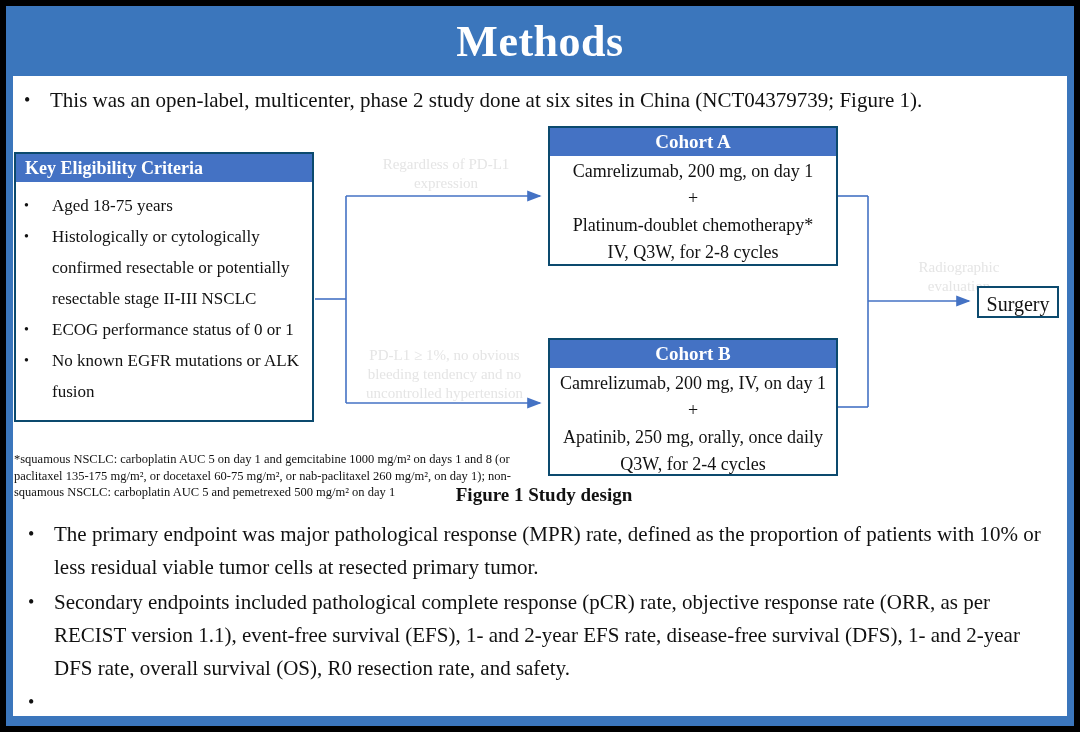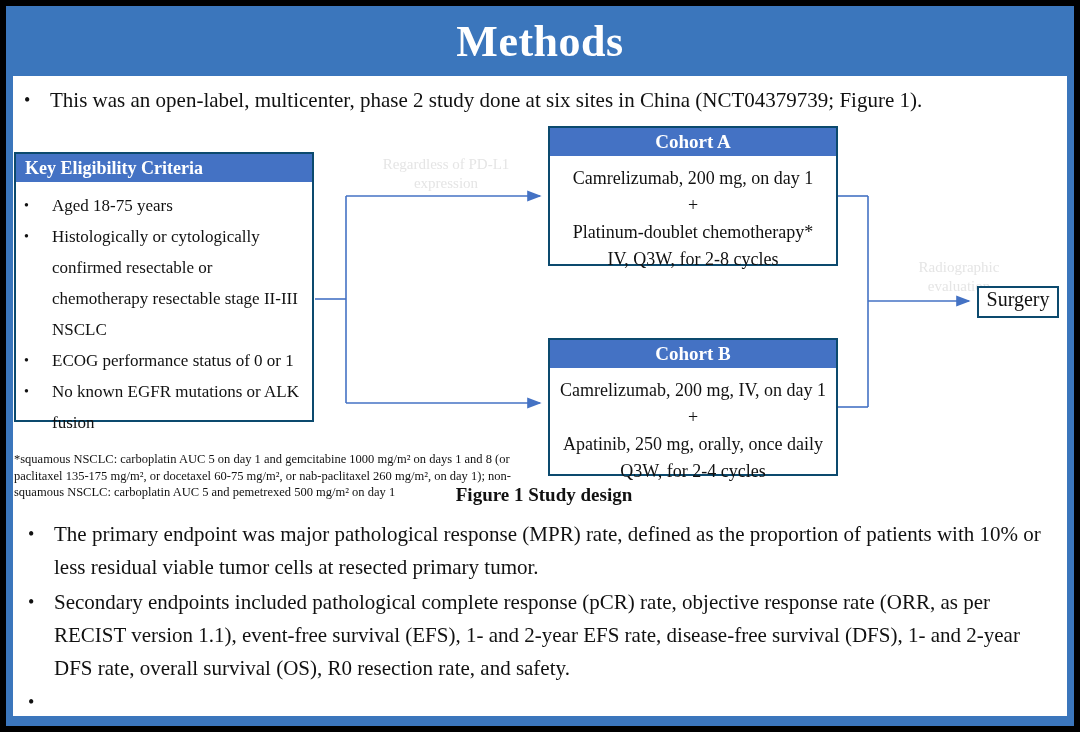--- a/index.html
+++ b/index.html
@@ -34,23 +34,23 @@
   }
   .elig-box{left:8px;top:146px;width:300px;height:270px;}
   .elig-header{height:28px;font-size:18px;line-height:28px;padding-left:9px;}
   .elig-body{padding:8px 4px 0 6px;}
   .elig-item{display:flex;align-items:flex-start;font-size:17px;line-height:31px;}
   .elig-item .marker{width:28px;flex:0 0 28px;font-size:14px;line-height:31px;padding-left:2px;}
   .cohort-box{left:542px;width:290px;text-align:center;}
   .cohort-a{top:120px;height:140px;}
   .cohort-b{top:332px;height:138px;}
   .cohort-header{height:28px;font-size:19px;line-height:28px;text-align:center;}
-  .cohort-body{font-size:18px;line-height:27px;padding-top:9px;}
+  .cohort-body{font-size:18px;line-height:27px;padding-top:2px;}
   .surgery-box{left:971px;top:280px;width:82px;height:32px;
-    display:flex;align-items:flex-start;justify-content:center;font-size:20px;}
+    display:flex;align-items:flex-end;justify-content:center;font-size:20px;}
   .flow-label{font-size:15px;line-height:19px;text-align:center;color:#e5e5e5;}
   .label-top{left:350px;top:149px;width:180px;}
   .label-bottom{left:336px;top:340px;width:205px;}
   .label-radio{left:862px;top:252px;width:110px;margin-left:36px;}
   .footnote{left:8px;top:422px;width:528px;font-size:12.5px;line-height:16.5px;text-align:left;margin-top:23px;}
   .caption{left:4px;top:478px;width:100%;text-align:center;font-size:19px;font-weight:bold;}
   .intro{left:18px;top:78px;width:1030px;}
   .b2{left:22px;top:512px;width:1024px;}
   .b3{left:22px;top:580px;width:1024px;}
   .b4{left:22px;top:680px;width:1024px;}
@@ -92,34 +92,35 @@
 
   <div class="abs flow-box elig-box">
     <div class="flow-header elig-header">Key  Eligibility Criteria</div>
     <div class="elig-body">
       <div class="elig-item">
         <span class="marker">•</span>
         <span>Aged 18-75 years</span>
       </div>
       <div class="elig-item">
         <span class="marker">•</span>
-        <span>Histologically or cytologically confirmed resectable or chemotherapy resectable stage II-III  NSCLC</span>
+        <span>Histologically or cytologically confirmed resectable or potentially resectable stage II-III  NSCLC</span>
       </div>
       <div class="elig-item">
         <span class="marker">•</span>
         <span>ECOG performance status of 0 or 1</span>
       </div>
       <div class="elig-item">
         <span class="marker">•</span>
         <span>No known EGFR mutations or ALK fusion</span>
       </div>
     </div>
   </div>
 
   <div class="abs flow-label label-top">Regardless of PD-L1 expression</div>
+  <div class="abs flow-label label-bottom">PD-L1 ≥ 1%, no obvious bleeding tendency and no uncontrolled hypertension</div>
 
   <div class="abs flow-box cohort-box cohort-a">
     <div class="flow-header cohort-header">Cohort A</div>
     <div class="cohort-body">
       <div>Camrelizumab, 200 mg, on day 1</div>
       <div>+</div>
       <div>Platinum-doublet chemotherapy*</div>
       <div>IV, Q3W, for 2-8 cycles</div>
     </div>
   </div>

